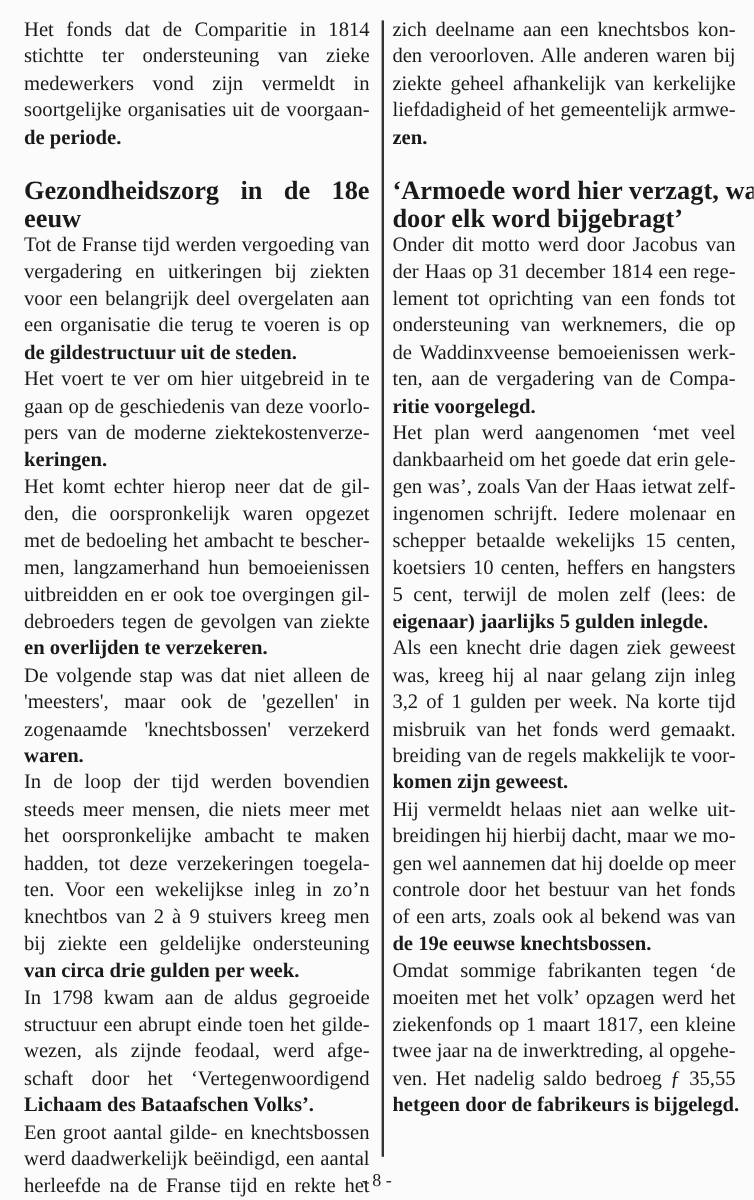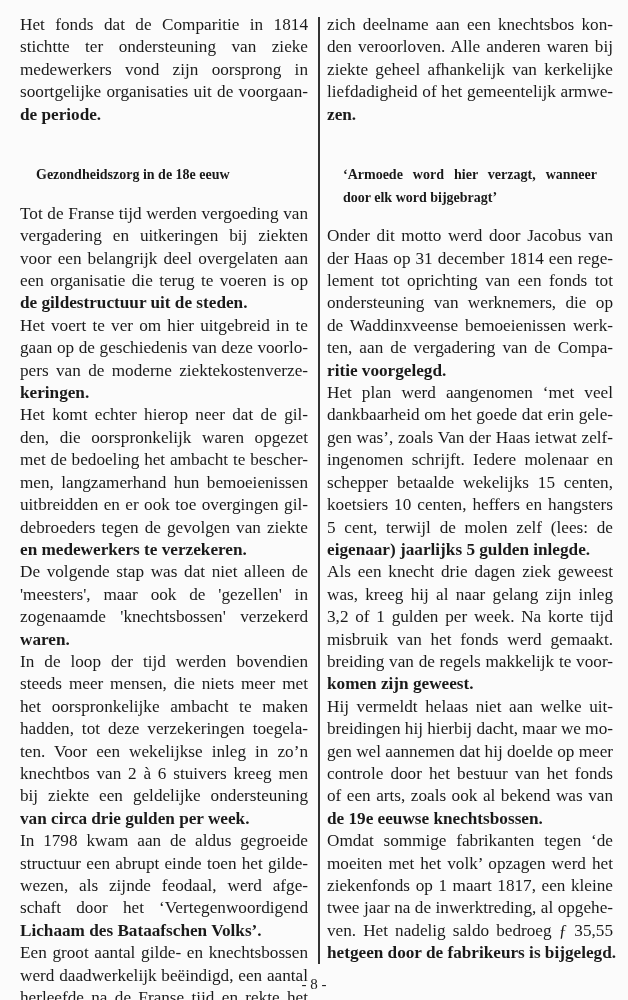--- a/index.html
+++ b/index.html
@@ -18,37 +18,37 @@
   }
   .col-left { left: 20px; width: 288px; }
   .col-right { left: 327px; width: 286px; }
   .divider {
     position: absolute; left: 318px; top: 17px; width: 1.5px; height: 947px;
     background: #333;
   }
   p { margin: 0; text-align: justify; text-align-last: left; }
   .ln { display: block; text-align: justify; text-align-last: justify; white-space: nowrap; }
   .ln.last { text-align-last: left; font-weight: bold; }
-  h3 { margin: 16px; font-size: 14px; font-weight: bold; line-height: 22.4px; }
+  h3 { margin: 0; font-size: 22px; font-weight: bold; line-height: 22.4px; }
   .gap { height: 22.4px; }
   .footer {
     position: absolute; top: 976px; left: 0; width: 628px; text-align: center;
     font-size: 15px;
   }
 </style>
 </head>
 <body>
 
 <div class="page">
 
   <div class="col col-left">
     <p>
         <span class="ln">Het fonds dat de Comparitie in 1814</span>
         <span class="ln">stichtte ter ondersteuning van zieke</span>
-        <span class="ln">medewerkers vond zijn oorsprong in</span>
+        <span class="ln">medewerkers vond zijn vermeldt in</span>
         <span class="ln">soortgelijke organisaties uit de voorgaan-</span>
         <span class="ln last">de periode.</span>
       </p>
     <div class="gap"></div>
     <h3>Gezondheidszorg in de 18e eeuw</h3>
     <div>
         <p>
           <span class="ln">Tot de Franse tijd werden vergoeding van</span>
           <span class="ln">vergadering en uitkeringen bij ziekten</span>
           <span class="ln">voor een belangrijk deel overgelaten aan</span>
@@ -61,35 +61,35 @@
           <span class="ln">pers van de moderne ziektekostenverze-</span>
           <span class="ln last">keringen.</span>
         </p>
         <p>
           <span class="ln">Het komt echter hierop neer dat de gil-</span>
           <span class="ln">den, die oorspronkelijk waren opgezet</span>
           <span class="ln">met de bedoeling het ambacht te bescher-</span>
           <span class="ln">men, langzamerhand hun bemoeienissen</span>
           <span class="ln">uitbreidden en er ook toe overgingen gil-</span>
           <span class="ln">debroeders tegen de gevolgen van ziekte</span>
-          <span class="ln last">en medewerkers te verzekeren.</span>
+          <span class="ln last">en overlijden te verzekeren.</span>
         </p>
         <p>
           <span class="ln">De volgende stap was dat niet alleen de</span>
           <span class="ln">'meesters', maar ook de 'gezellen' in</span>
           <span class="ln">zogenaamde 'knechtsbossen' verzekerd</span>
           <span class="ln last">waren.</span>
         </p>
         <p>
           <span class="ln">In de loop der tijd werden bovendien</span>
           <span class="ln">steeds meer mensen, die niets meer met</span>
           <span class="ln">het oorspronkelijke ambacht te maken</span>
           <span class="ln">hadden, tot deze verzekeringen toegela-</span>
           <span class="ln">ten. Voor een wekelijkse inleg in zo’n</span>
-          <span class="ln">knechtbos van 2 à 6 stuivers kreeg men</span>
+          <span class="ln">knechtbos van 2 à 9 stuivers kreeg men</span>
           <span class="ln">bij ziekte een geldelijke ondersteuning</span>
           <span class="ln last">van circa drie gulden per week.</span>
         </p>
         <p>
           <span class="ln">In 1798 kwam aan de aldus gegroeide</span>
           <span class="ln">structuur een abrupt einde toen het gilde-</span>
           <span class="ln">wezen, als zijnde feodaal, werd afge-</span>
           <span class="ln">schaft door het ‘Vertegenwoordigend</span>
           <span class="ln last">Lichaam des Bataafschen Volks’.</span>
         </p>

